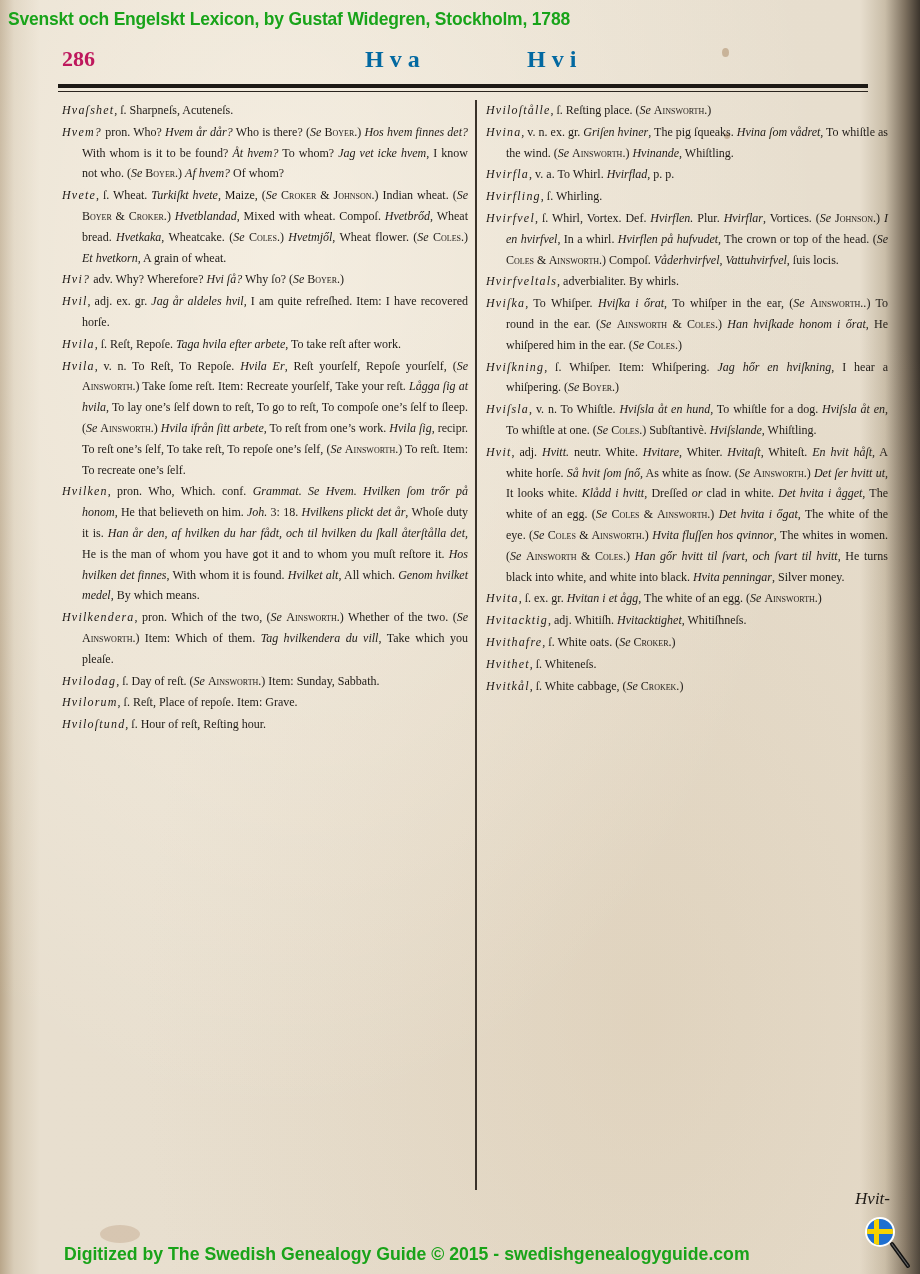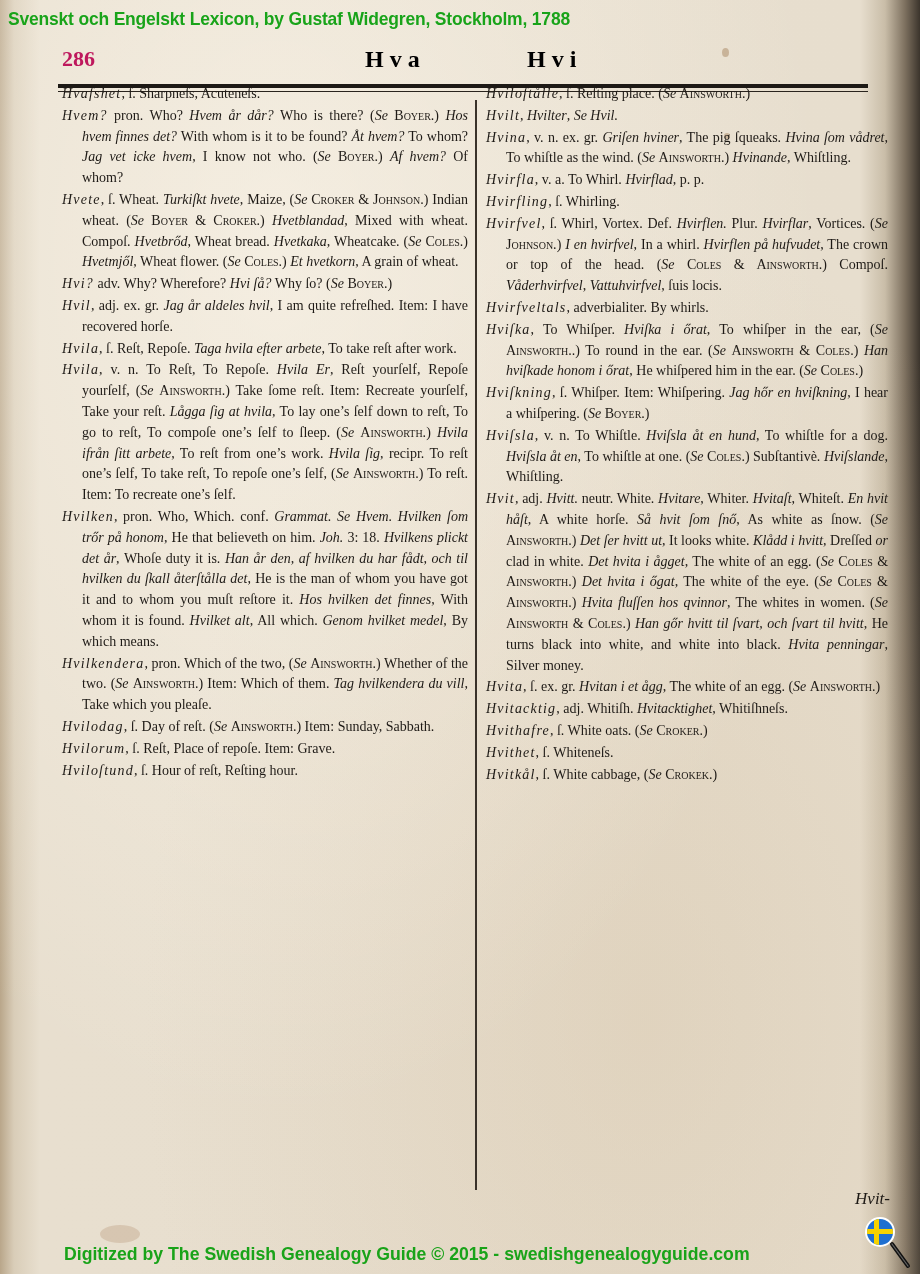--- a/index.html
+++ b/index.html
@@ -19,30 +19,30 @@
     font-family: "Liberation Sans", "DejaVu Sans", sans-serif;
     font-weight: bold; font-size: 19px; color: #19a319; letter-spacing: -0.2px;
     transform: scaleX(0.92); transform-origin: left center;
     text-shadow: 0 0 1px rgba(255,255,255,0.5);
   }
   .running-head { position: absolute; top: 46px; left: 0; width: 920px; height: 30px; }
   .page-num {
     position: absolute; left: 62px; top: 0; font-size: 22px; font-weight: bold; color: #be185d;
   }
   .catchword-head {
-    position: absolute; top: 0; font-size: 24px; letter-spacing: 6px; font-weight: bold; color: #000000;
+    position: absolute; top: 0; font-size: 24px; letter-spacing: 6px; font-weight: bold; color: #0369a1;
   }
   .head-left { left: 365px; }
   .head-right { left: 527px; }
   .rule { position: absolute; left: 58px; width: 810px; }
   .rule-thick { top: 84px; height: 4px; background: #1d1915; }
   .rule-thin { top: 91px; height: 1px; background: #2a241e; }
   .col-divider { position: absolute; left: 475px; top: 100px; width: 2px; height: 1090px; background: #3a322a; }
   .column {
-    position: absolute; top: 84px; font-size: 14px; line-height: 20.8px; text-align: justify;
+    position: absolute; top: 100px; font-size: 12px; line-height: 20.8px; text-align: justify;
   }
   .col-left { left: 62px; width: 406px; }
   .col-right { left: 486px; width: 402px; }
   .entry { padding-left: 20px; text-indent: -20px; margin: 0 0 1px 0; }
   .entry.gap { margin-top: 0; }
   .hw { font-style: italic; letter-spacing: 1.2px; }
   .it { font-style: italic; }
   .sc { font-variant: small-caps; }
   .catchword { position: absolute; right: 30px; top: 1189px; font-style: italic; font-size: 17px; text-align: right; }
   .footer {
@@ -81,21 +81,20 @@
     <div class="entry"><span class="hw">Hvila</span><span>, ſ. Reſt, Repoſe. </span><span class="it">Taga hvila efter arbete</span><span>, To take reſt after work.</span></div>
     <div class="entry"><span class="hw">Hvila</span><span>, v. n. To Reſt, To Repoſe. </span><span class="it">Hvila Er</span><span>, Reſt yourſelf, Repoſe yourſelf, (</span><span class="it">Se</span><span> </span><span class="sc">Ainsworth.</span><span>) Take ſome reſt. Item: Recreate yourſelf, Take your reſt. </span><span class="it">Lågga ſig at hvila</span><span>, To lay one’s ſelf down to reſt, To go to reſt, To compoſe one’s ſelf to ſleep. (</span><span class="it">Se</span><span> </span><span class="sc">Ainsworth.</span><span>) </span><span class="it">Hvila ifrån ſitt arbete</span><span>, To reſt from one’s work. </span><span class="it">Hvila ſig</span><span>, recipr. To reſt one’s ſelf, To take reſt, To repoſe one’s ſelf, (</span><span class="it">Se</span><span> </span><span class="sc">Ainsworth.</span><span>) To reſt. Item: To recreate one’s ſelf.</span></div>
     <div class="entry"><span class="hw">Hvilken</span><span>, pron. Who, Which. conf. </span><span class="it">Grammat. Se Hvem.</span><span> </span><span class="it">Hvilken ſom trőr på honom</span><span>, He that believeth on him. </span><span class="it">Joh.</span><span> 3: 18. </span><span class="it">Hvilkens plickt det år</span><span>, Whoſe duty it is. </span><span class="it">Han år den, af hvilken du har fådt, och til hvilken du ſkall återſtålla det</span><span>, He is the man of whom you have got it and to whom you muſt reſtore it. </span><span class="it">Hos hvilken det finnes</span><span>, With whom it is found. </span><span class="it">Hvilket alt</span><span>, All which. </span><span class="it">Genom hvilket medel</span><span>, By which means.</span></div>
     <div class="entry"><span class="hw">Hvilkendera</span><span>, pron. Which of the two, (</span><span class="it">Se</span><span> </span><span class="sc">Ainsworth.</span><span>) Whether of the two. (</span><span class="it">Se</span><span> </span><span class="sc">Ainsworth.</span><span>) Item: Which of them. </span><span class="it">Tag hvilkendera du vill</span><span>, Take which you pleaſe.</span></div>
     <div class="entry"><span class="hw">Hvilodag</span><span>, ſ. Day of reſt. (</span><span class="it">Se</span><span> </span><span class="sc">Ainsworth.</span><span>) Item: Sunday, Sabbath.</span></div>
     <div class="entry"><span class="hw">Hvilorum</span><span>, ſ. Reſt, Place of repoſe. Item: Grave.</span></div>
     <div class="entry"><span class="hw">Hviloſtund</span><span>, ſ. Hour of reſt, Reſting hour.</span></div>
   </div>
 <div class="column col-right" id="col-right">
     <div class="entry"><span class="hw">Hviloſtålle</span><span>, ſ. Reſting place. (</span><span class="it">Se</span><span> </span><span class="sc">Ainsworth.</span><span>)</span></div>
-    <div class="entry"><span class="hw">Hvilt</span><span>, </span><span class="it">Hvilter</span><span>, </span><span class="it">Se Hvil.</span></div>
     <div class="entry"><span class="hw">Hvina</span><span>, v. n. ex. gr. </span><span class="it">Griſen hviner</span><span>, The pig ſqueaks. </span><span class="it">Hvina ſom vådret</span><span>, To whiſtle as the wind. (</span><span class="it">Se</span><span> </span><span class="sc">Ainsworth.</span><span>) </span><span class="it">Hvinande</span><span>, Whiſtling.</span></div>
     <div class="entry"><span class="hw">Hvirfla</span><span>, v. a. To Whirl. </span><span class="it">Hvirflad</span><span>, p. p.</span></div>
     <div class="entry"><span class="hw">Hvirfling</span><span>, ſ. Whirling.</span></div>
     <div class="entry"><span class="hw">Hvirfvel</span><span>, ſ. Whirl, Vortex. Def. </span><span class="it">Hvirflen.</span><span> Plur. </span><span class="it">Hvirflar</span><span>, Vortices. (</span><span class="it">Se</span><span> </span><span class="sc">Johnson.</span><span>) </span><span class="it">I en hvirfvel</span><span>, In a whirl. </span><span class="it">Hvirflen på hufvudet</span><span>, The crown or top of the head. (</span><span class="it">Se</span><span> </span><span class="sc">Coles &amp; Ainsworth.</span><span>) Compoſ. </span><span class="it">Våderhvirfvel</span><span>, </span><span class="it">Vattuhvirfvel</span><span>, ſuis locis.</span></div>
     <div class="entry"><span class="hw">Hvirfveltals</span><span>, adverbialiter. By whirls.</span></div>
     <div class="entry"><span class="hw">Hviſka</span><span>, To Whiſper. </span><span class="it">Hviſka i őrat</span><span>, To whiſper in the ear, (</span><span class="it">Se</span><span> </span><span class="sc">Ainsworth..</span><span>) To round in the ear. (</span><span class="it">Se</span><span> </span><span class="sc">Ainsworth &amp; Coles.</span><span>) </span><span class="it">Han hviſkade honom i őrat</span><span>, He whiſpered him in the ear. (</span><span class="it">Se</span><span> </span><span class="sc">Coles.</span><span>)</span></div>
     <div class="entry gap"><span class="hw">Hviſkning</span><span>, ſ. Whiſper. Item: Whiſpering. </span><span class="it">Jag hőr en hviſkning</span><span>, I hear a whiſpering. (</span><span class="it">Se</span><span> </span><span class="sc">Boyer.</span><span>)</span></div>
     <div class="entry gap"><span class="hw">Hviſsla</span><span>, v. n. To Whiſtle. </span><span class="it">Hviſsla åt en hund</span><span>, To whiſtle for a dog. </span><span class="it">Hviſsla åt en</span><span>, To whiſtle at one. (</span><span class="it">Se</span><span> </span><span class="sc">Coles.</span><span>) Subſtantivè. </span><span class="it">Hviſslande</span><span>, Whiſtling.</span></div>
     <div class="entry gap"><span class="hw">Hvit</span><span>, adj. </span><span class="it">Hvitt.</span><span> neutr. White. </span><span class="it">Hvitare</span><span>, Whiter. </span><span class="it">Hvitaſt</span><span>, Whiteſt. </span><span class="it">En hvit håſt</span><span>, A white horſe. </span><span class="it">Så hvit ſom ſnő</span><span>, As white as ſnow. (</span><span class="it">Se</span><span> </span><span class="sc">Ainsworth.</span><span>) </span><span class="it">Det ſer hvitt ut</span><span>, It looks white. </span><span class="it">Klådd i hvitt</span><span>, Dreſſed </span><span class="it">or</span><span> clad in white. </span><span class="it">Det hvita i ågget</span><span>, The white of an egg. (</span><span class="it">Se</span><span> </span><span class="sc">Coles &amp; Ainsworth.</span><span>) </span><span class="it">Det hvita i őgat</span><span>, The white of the eye. (</span><span class="it">Se</span><span> </span><span class="sc">Coles &amp; Ainsworth.</span><span>) </span><span class="it">Hvita fluſſen hos qvinnor</span><span>, The whites in women. (</span><span class="it">Se</span><span> </span><span class="sc">Ainsworth &amp; Coles.</span><span>) </span><span class="it">Han gőr hvitt til ſvart, och ſvart til hvitt</span><span>, He turns black into white, and white into black. </span><span class="it">Hvita penningar</span><span>, Silver money.</span></div>
     <div class="entry gap"><span class="hw">Hvita</span><span>, ſ. ex. gr. </span><span class="it">Hvitan i et ågg</span><span>, The white of an egg. (</span><span class="it">Se</span><span> </span><span class="sc">Ainsworth.</span><span>)</span></div>

